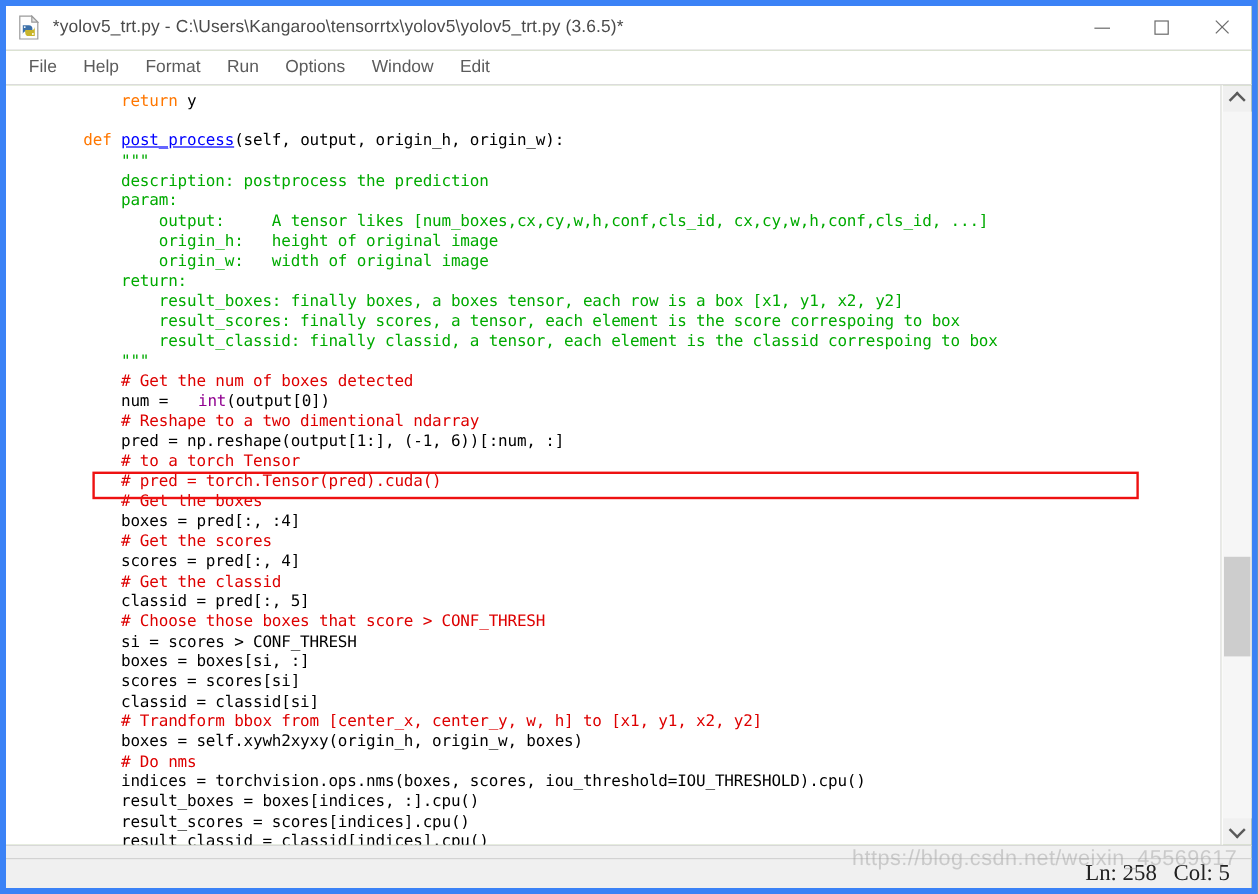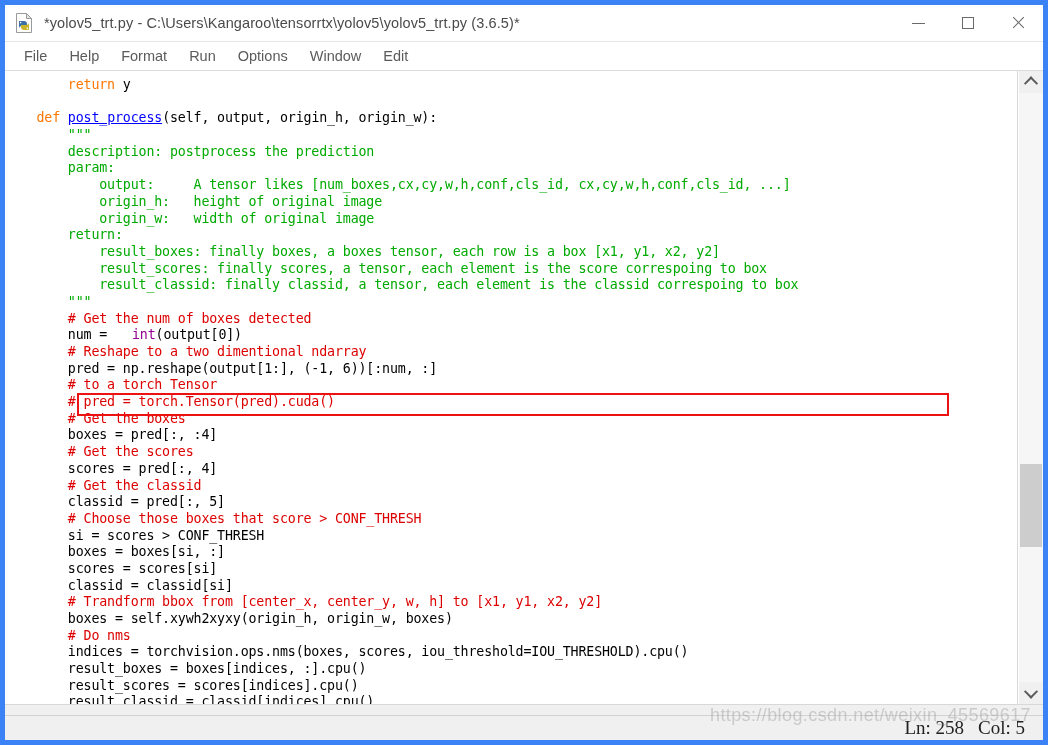--- a/index.html
+++ b/index.html
@@ -144,20 +144,21 @@
     padding: 6px 0 0 0;
     font-family: "DejaVu Sans Mono", "Liberation Mono", monospace;
     font-size: 13.3px;
     line-height: 16.7px;
     letter-spacing: -0.15px;
     white-space: pre;
     color: #000000;
   }
   .code .ln {
     display: block;
+    padding-left: 33px;
     height: 16.7px;
   }
 
   
   .kw   { color: #ff7700; }          
   .def  { color: #0000ff; text-decoration: underline; } 
   .str  { color: #00aa00; }          
   .com  { color: #dd0000; }          
   .bi   { color: #900090; margin-left: 17px; }          
 

